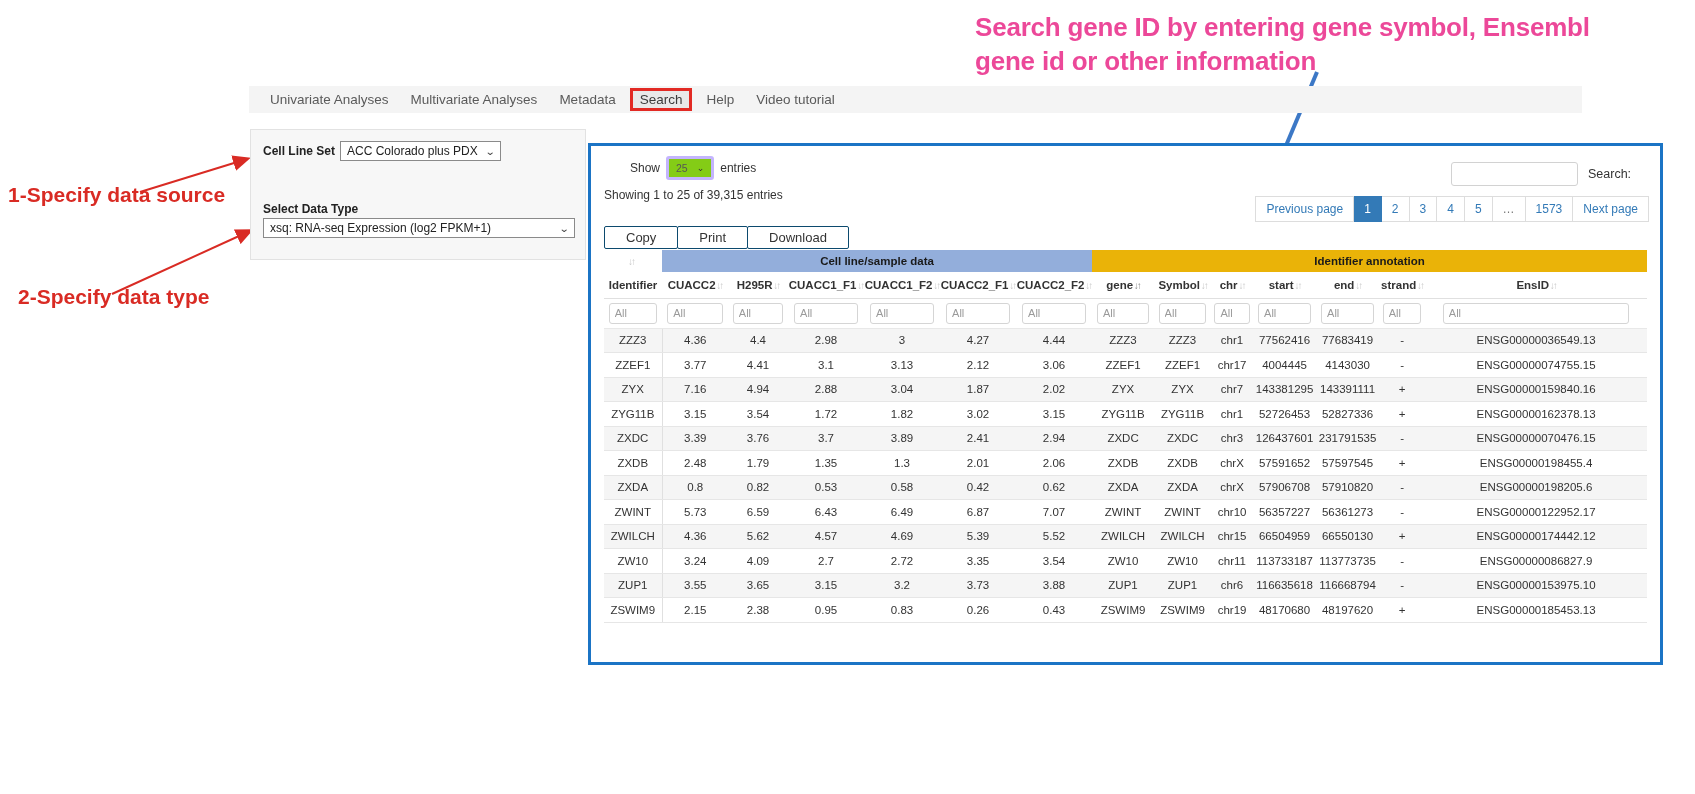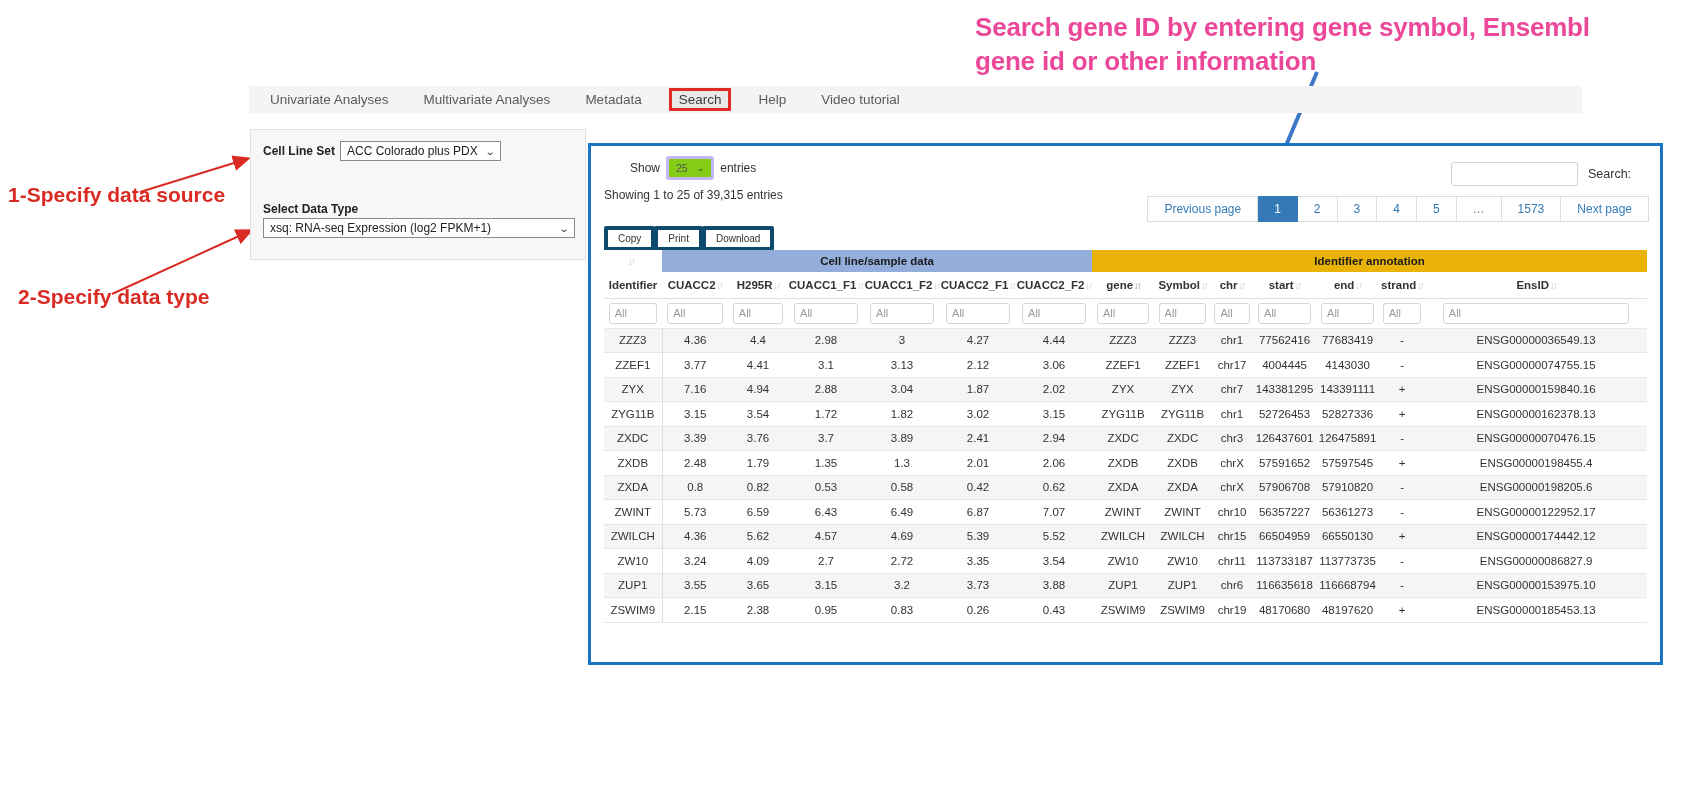--- a/index.html
+++ b/index.html
@@ -6,21 +6,21 @@
   html,body { width:1695px; height:794px; background:#ffffff; font-family:"Liberation Sans", sans-serif; position:relative; overflow:hidden; }
 
   
   .blue-heading { position:absolute; left:975px; top:10px; width:640px; color:#ec4899; font-size:26px; font-weight:bold; line-height:34px; letter-spacing:-0.2px; }
   .red-note { position:absolute; color:#d92b24; font-size:21px; font-weight:bold; }
   #red-note-1 { left:8px; top:183px; }
   #red-note-2 { left:18px; top:285px; }
   .arrow-svg { position:absolute; left:0; top:0; width:1695px; height:794px; pointer-events:none; }
 
   
-  .nav-bar { position:absolute; left:249px; top:86px; width:1333px; height:27px; background:#f4f4f4; display:flex; align-items:center; padding-left:10px;gap:13px; }
+  .nav-bar { position:absolute; left:249px; top:86px; width:1333px; height:27px; background:#f4f4f4; display:flex; align-items:center; padding-left:10px; }
   .nav-item { font-size:13.5px; color:#5a5a5a; padding:3px 11px; cursor:pointer; white-space:nowrap; }
   .nav-highlight { border:3px solid #e22a24; background:#e9e9e9; color:#3c3c3c; padding:1px 7px; margin:12px 3px; }
 
   
   .left-panel { position:absolute; left:250px; top:129px; width:336px; height:131px; background:#f7f7f7; border:1px solid #e2e2e2; }
   .cell-line-row { position:absolute; left:12px; top:11px; display:flex; align-items:center; }
   .panel-label { font-size:12px; font-weight:bold; color:#222; }
   .fake-select { border:1px solid #8a8a8a; background:#fff; font-size:12px; color:#222; padding:2px 6px; display:inline-flex; align-items:center; gap:8px; white-space:nowrap; cursor:pointer; }
   .fake-select .chev { font-size:10px; color:#444; transform:scaleX(1.3); }
   #cell-line-select { margin-left:5px; }
@@ -33,27 +33,27 @@
   
   .blue-panel { position:absolute; left:588px; top:143px; width:1075px; height:522px; border:3px solid #1b74c5; background:#fff; }
   .show-row { position:absolute; left:13px; top:10px; display:flex; align-items:center; gap:6px; font-size:12px; color:#333;margin-left:26px; }
   .entries-select { border:3px solid #c4b5fd; border-radius:3px; background:#84cc16; font-size:10.5px; color:#555; padding:3px 7px; display:inline-flex; align-items:center; gap:9px; cursor:pointer; }
   .entries-select .chev { font-size:9px; color:#333; }
   .search-input { position:absolute; left:860px; top:16px; width:127px; height:24px; border:1px solid #d2d2d2; border-radius:3px; font-size:12px; padding:0 6px; }
   .search-label { position:absolute; left:997px; top:21px; font-size:12.5px; color:#333; }
   .showing-text { position:absolute; left:13px; top:42px; font-size:12px; color:#333; }
 
   .pagination { position:absolute; top:50px; right:11px; display:flex; }
-  .page-btn { border:1px solid #ddd; border-left:none; background:#fff; color:#337ab7; font-size:12px; padding:5px 16px; cursor:pointer; white-space:nowrap; }
+  .page-btn { border:1px solid #ddd; border-left:none; background:#fff; color:#337ab7; font-size:12px; padding:5px 10px; cursor:pointer; white-space:nowrap; }
   .page-btn:first-child { border-left:1px solid #ddd; }
   .page-btn.active { background:#337ab7; border-color:#337ab7; color:#fff; }
   .page-btn.ellipsis { color:#777; cursor:default; }
 
   .btn-row { position:absolute; left:13px; top:80px; display:flex; }
-  .dt-btn { border:4px solid #0c4a6e; border-radius:2px; background:#fff; color:#333; font-size:10px; padding:3px 10px; margin-right:-1px; cursor:pointer; }
+  .dt-btn { border:1px solid #0c4a6e; border-radius:2px; background:#fff; color:#333; font-size:13px; padding:3px 21px; margin-right:-1px; cursor:pointer; }
 
   
   .gene-table { position:absolute; left:13px; top:104px; width:1043px; border-collapse:collapse; table-layout:fixed; font-size:11.5px; color:#333; }
   .gene-table th, .gene-table td { text-align:center; overflow:hidden; white-space:nowrap; }
   .group-row th { height:22px; font-weight:bold; font-size:11.5px; color:#1a1a1a; }
   .group-cellline { background:#93aedb; }
   .group-annot { background:#eab308; }
   .group-sort { background:#fff; text-align:right; padding-right:4px; }
   .sort-ic { color:#c8c8c8; font-size:10px; letter-spacing:-2px; font-weight:normal; }
   .sort-ic.dark { color:#8a8a8a; }
@@ -272,21 +272,21 @@
           <td>3.39</td>
           <td>3.76</td>
           <td>3.7</td>
           <td>3.89</td>
           <td>2.41</td>
           <td>2.94</td>
           <td>ZXDC</td>
           <td>ZXDC</td>
           <td>chr3</td>
           <td>126437601</td>
-          <td>126475891</td>
+          <td>231791535</td>
           <td>-</td>
           <td>ENSG00000070476.15</td>
         </tr>
         <tr>
           <td>ZXDB</td>
           <td>2.48</td>
           <td>1.79</td>
           <td>1.35</td>
           <td>1.3</td>
           <td>2.01</td>

